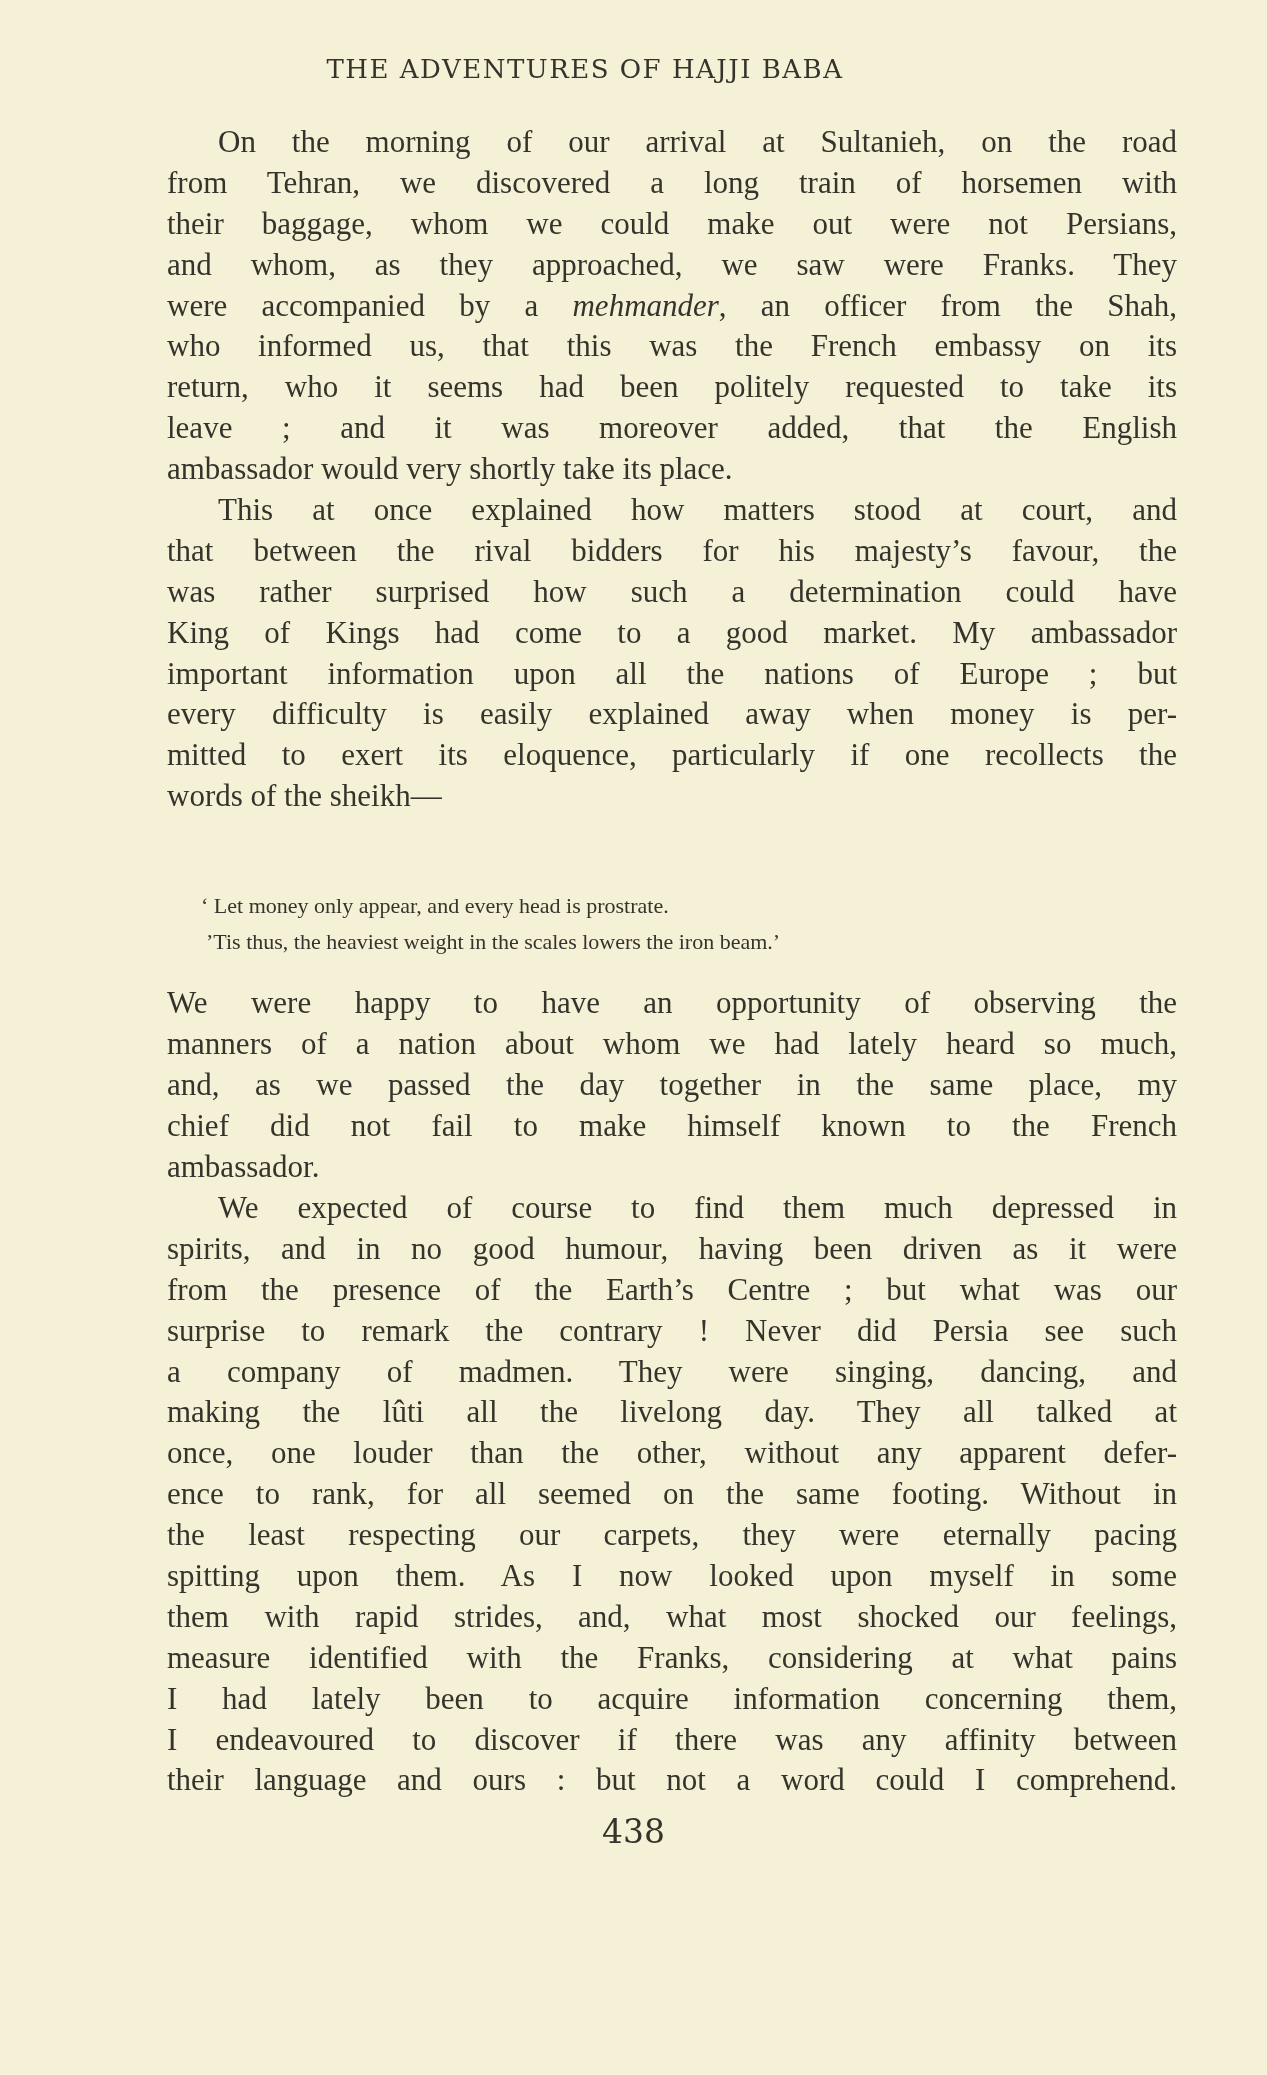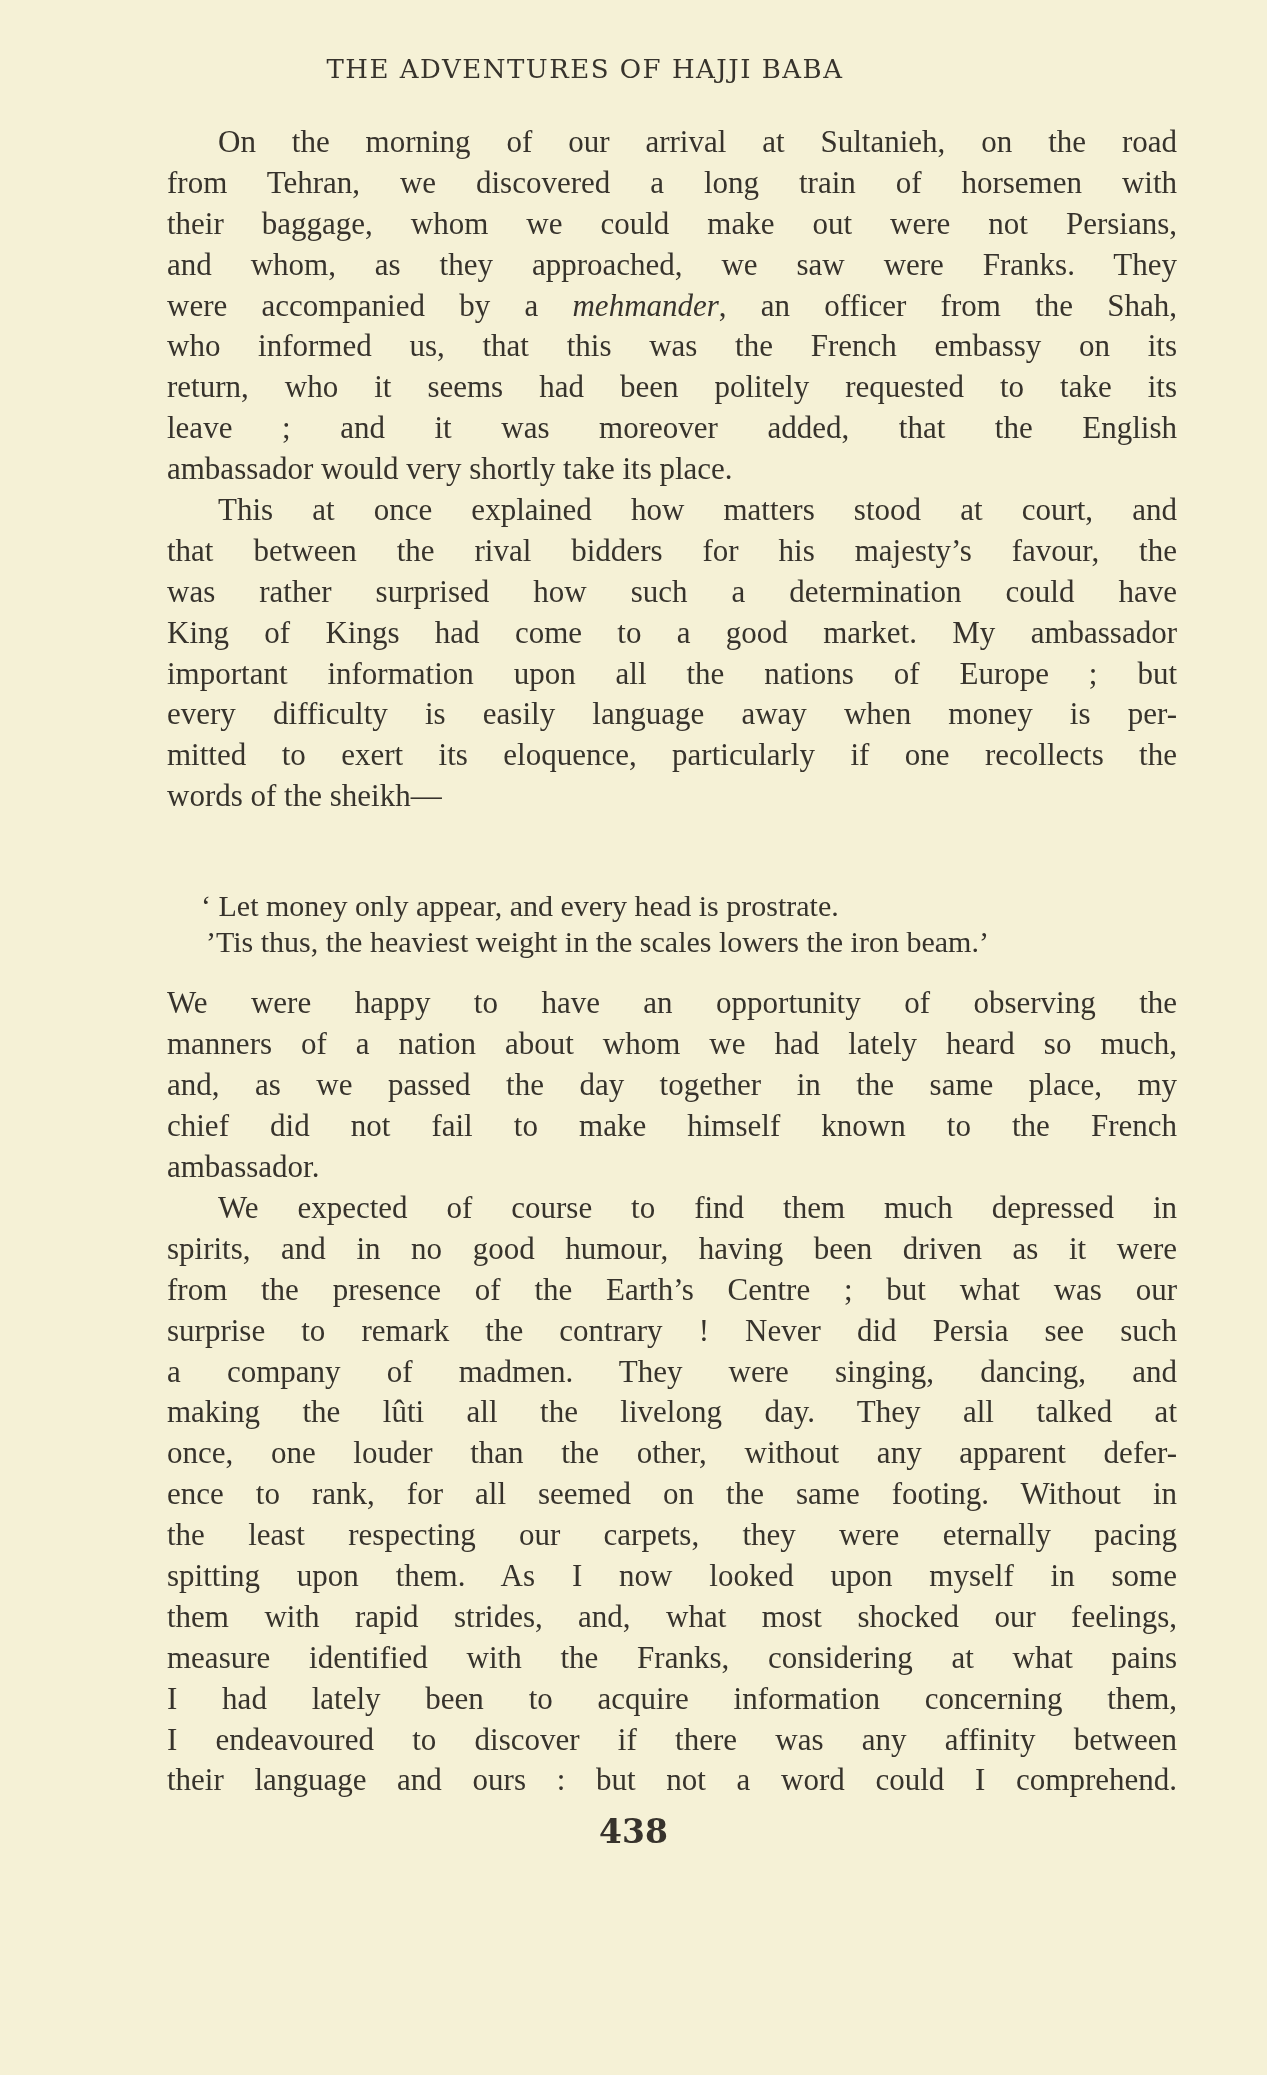--- a/index.html
+++ b/index.html
@@ -23,29 +23,28 @@
   .line {
     display: block; height: 40.9px; line-height: 40.9px;
     font-size: 31px; white-space: nowrap;
     text-align: justify; text-align-last: justify;
   }
   .line.last { text-align-last: left; }
   .line.indent { padding-left: 51px; }
   .quote-block { position: absolute; left: 201px; width: 980px; }
   .qline {
     display: block; height: 36px; line-height: 36px;
-    font-size: 30px; white-space: nowrap;
+    font-size: 22px; white-space: nowrap;
   }
   .qline.second { padding-left: 5px; }
   em { font-style: italic; }
   .folio {
     position: absolute; top: 1812px; left: 0; width: 1267px;
     text-align: center; font-size: 33px;
     font-family: "DejaVu Serif", "Liberation Serif", serif;
-    font-weight: bold;
   }
 </style>
 </head>
 <body>
 
 <div class="running-head">THE ADVENTURES OF HAJJI BABA</div>
 
 <div class="text-block" style="top:122px;">
   <span class="line indent">On the morning of our arrival at Sultanieh, on the road</span>
   <span class="line">from Tehran, we discovered a long train of horsemen with</span>
@@ -57,21 +56,21 @@
   <span class="line">leave ; and it was moreover added, that the English</span>
   <span class="line last">ambassador would very shortly take its place.</span>
 </div>
 
 <div class="text-block" style="top:490px;">
   <span class="line indent">This at once explained how matters stood at court, and</span>
   <span class="line">that between the rival bidders for his majesty’s favour, the</span>
   <span class="line">was rather surprised how such a determination could have</span>
   <span class="line">King of Kings had come to a good market.  My ambassador</span>
   <span class="line">important information upon all the nations of Europe ; but</span>
-  <span class="line">every difficulty is easily language away when money is per-</span>
+  <span class="line">every difficulty is easily explained away when money is per-</span>
   <span class="line">mitted to exert its eloquence, particularly if one recollects the</span>
   <span class="line last">words of the sheikh—</span>
 </div>
 
 <div class="quote-block" style="top:888px;">
   <span class="qline">‘ Let money only appear, and every head is prostrate.</span>
   <span class="qline second">’Tis thus, the heaviest weight in the scales lowers the iron beam.’</span>
 </div>
 
 <div class="text-block" style="top:983px;">

